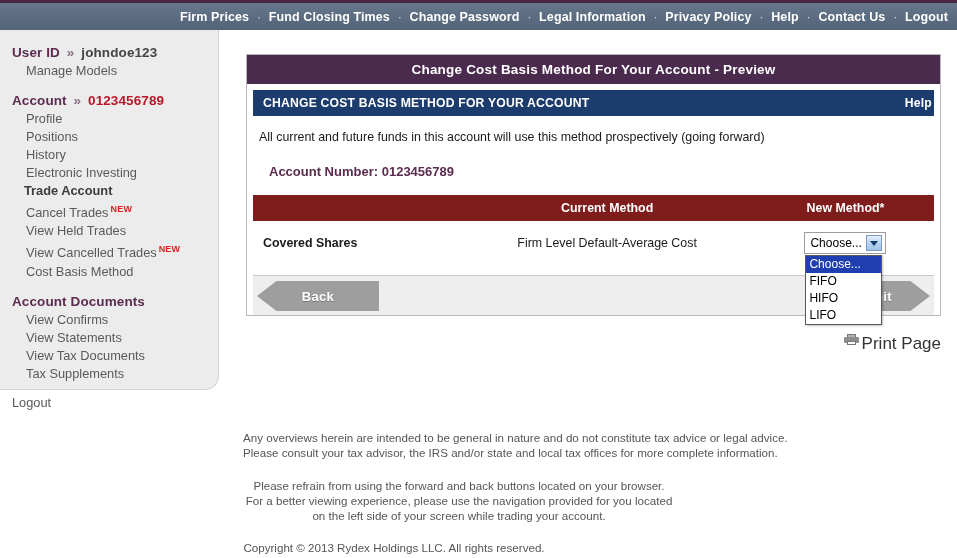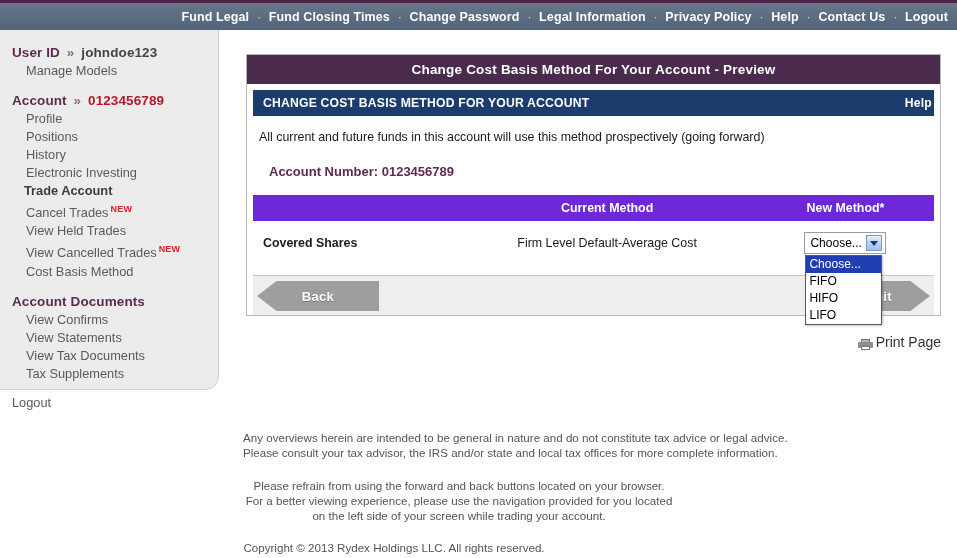--- a/index.html
+++ b/index.html
@@ -143,21 +143,21 @@
   .acct {
     font-size: 13px;
     font-weight: bold;
     color: #5c2b4f;
     padding: 10px 6px 16px 16px;
   }
 
   
   .tbl { width: 100%; border-collapse: collapse; }
   .tbl thead th {
-    background: #6d28d9;
+    background: #7f1d1d;
     color: #ffffff;
     font-size: 12.4px;
     font-weight: bold;
     padding: 6px 4px;
     text-align: center;
   }
   .tbl thead th.c1 { width: 30%; }
   .tbl thead th.c2 { width: 44%; }
   .tbl thead th.c3 { width: 26%; }
   .tbl tbody td {
@@ -253,22 +253,22 @@
     clip-path: polygon(0% 0%, 84% 0%, 100% 50%, 84% 100%, 0% 100%);
   }
 
   
   .printrow {
     position: absolute;
     top: 334px; left: 246px;
     width: 695px;
     display: flex;
     justify-content: flex-end;
-    align-items: flex-end;
-    font-size: 14px;
+    align-items: flex-start;
+    font-size: 17px;
     color: #333333;
     cursor: pointer;
   }
   .printer-ico {
     width: 15px; height: 11px;
     margin-right: 3px;
     position: relative;
     display: inline-block;
   }
   .printer-ico .body {
@@ -321,21 +321,21 @@
 </style>
 </head>
 <body>
 
 <div id="page">
 
   <div class="topline"></div>
 
   <div class="navbar">
     <div class="navinner" id="nav-inner">
-        <span class="navlink">Fund Legal</span>
+        <span class="navlink">Firm Prices</span>
         <span class="navsep">·</span>
         <span class="navlink">Fund Closing Times</span>
         <span class="navsep">·</span>
         <span class="navlink">Change Password</span>
         <span class="navsep">·</span>
         <span class="navlink">Legal Information</span>
         <span class="navsep">·</span>
         <span class="navlink">Privacy Policy</span>
         <span class="navsep">·</span>
         <span class="navlink">Help</span>

